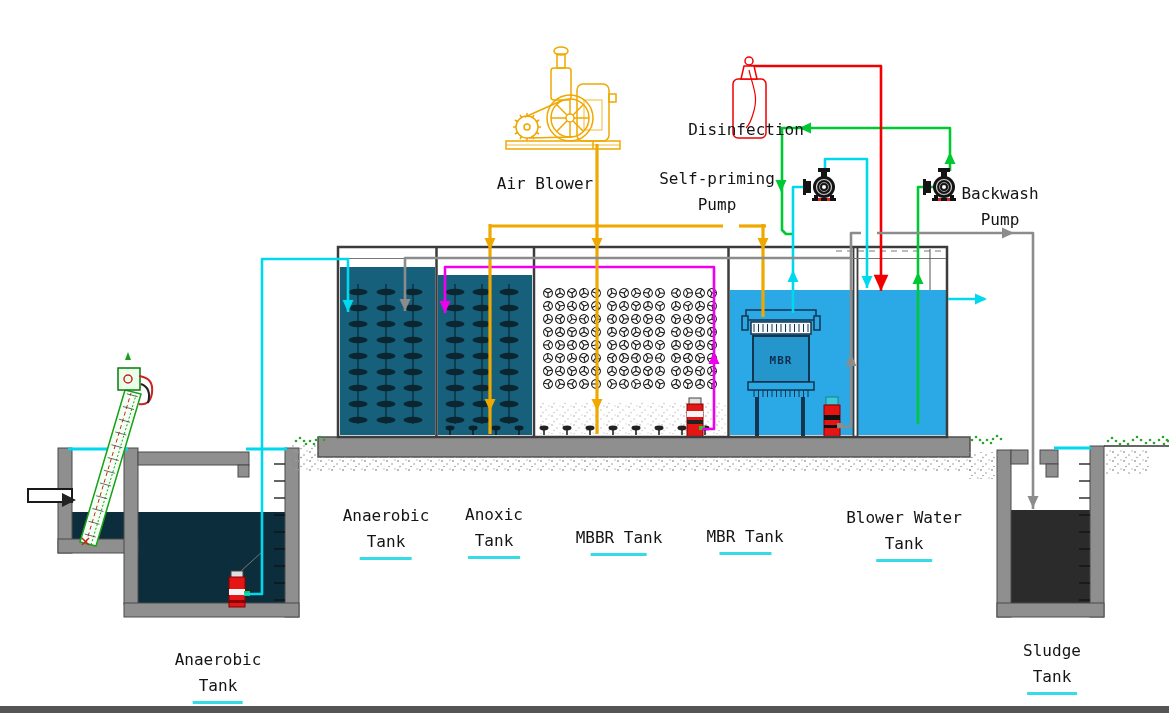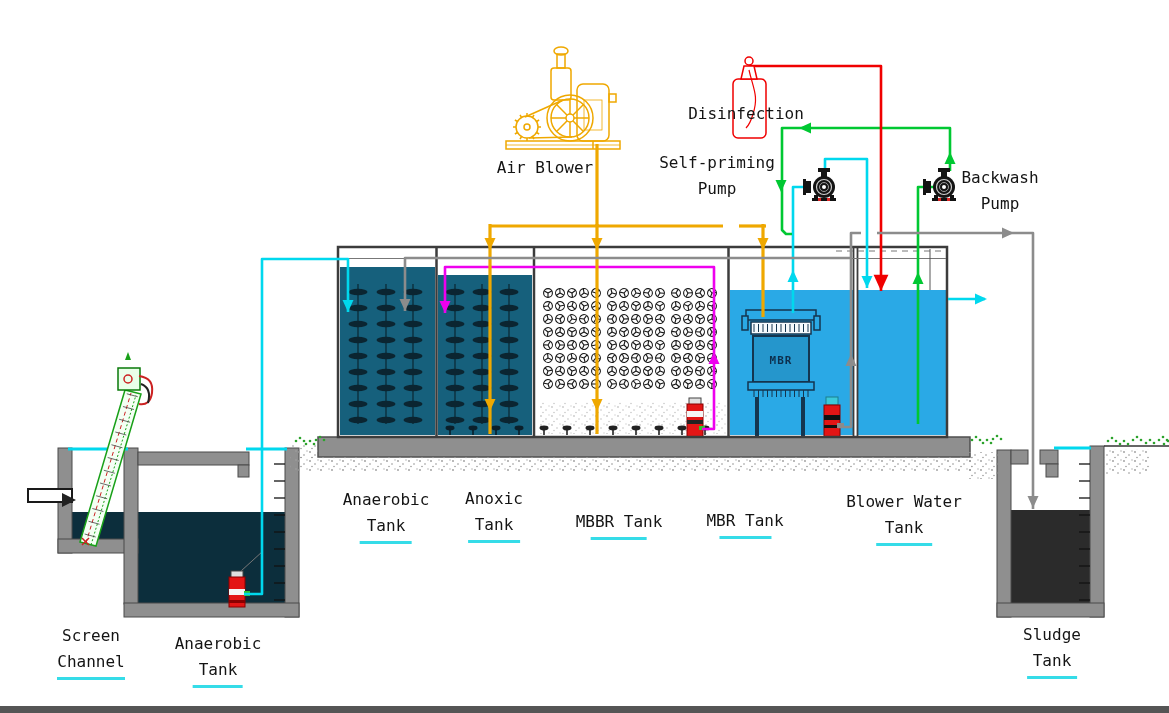--- a/index.html
+++ b/index.html
@@ -1,20 +1,20 @@
 <!DOCTYPE html>
 <html style="--pipe_air: #efa800; --pipe_water_cyan: #00d8ee; --pipe_recirculation_magenta: #ee00ee; --pipe_sludge_gray: #8c8c8c; --pipe_backwash_green: #00c832; --pipe_disinfection_red: #f00000; --water_dark_teal: #16607c; --water_regulating: #0c2e3c; --water_blue: #2aa9e6; --sludge_dark: #2b2b2b; --wall_gray: #8f8f8f; --label_underline_cyan: #35dce8;"><head>
 <meta charset="utf-8">
 <style>
   html,body{margin:0;padding:0;background:#fff;}
   #canvas{position:relative;width:1169px;height:713px;background:#fff;overflow:hidden;
           font-family:"DejaVu Sans Mono", monospace;}
   #scene{position:absolute;left:0;top:0;}
   .lbl{position:absolute;transform:translateX(-50%);text-align:center;
-       font-size:16px;line-height:26px;color:#141414;white-space:nowrap;letter-spacing:0px;}
+       font-size:16px;line-height:26px;color:#141414;white-space:nowrap;letter-spacing:0px;margin-top:16px;}
   .lbl .l2:empty{display:none;}
   .ul{height:3px;background:var(--label_underline_cyan,#35dce8);margin:2px auto 0;}
   .wall{fill:var(--wall_gray,#8f8f8f);stroke:#4b4b4b;stroke-width:1;}
   .water-teal{fill:var(--water_dark_teal,#16607c);}
   .water-deep{fill:var(--water_regulating,#0c2e3c);}
   .water-blue{fill:var(--water_blue,#2aa9e6);}
   .sludge{fill:var(--sludge_dark,#2b2b2b);}
   .border{fill:none;stroke:#3c3c3c;}
 </style>
 </head>
@@ -1167,25 +1167,20 @@
 <div class="lbl" style="left:745px;top:508px">
   <div class="l1">MBR Tank</div>
 
   <div class="ul" style="width:52px"></div>
 </div>
 <div class="lbl" style="left:904px;top:489px">
   <div class="l1">Blower Water</div>
   <div class="l2">Tank</div>
   <div class="ul" style="width:56px"></div>
 </div>
-<div class="lbl" style="left:91px;top:623px">
-  <div class="l1">Screen</div>
-  <div class="l2">Channel</div>
-  <div class="ul" style="width:68px"></div>
-</div>
 <div class="lbl" style="left:218px;top:631px">
   <div class="l1">Anaerobic</div>
   <div class="l2">Tank</div>
   <div class="ul" style="width:50px"></div>
 </div>
 <div class="lbl" style="left:1052px;top:622px">
   <div class="l1">Sludge</div>
   <div class="l2">Tank</div>
   <div class="ul" style="width:50px"></div>
 </div>

